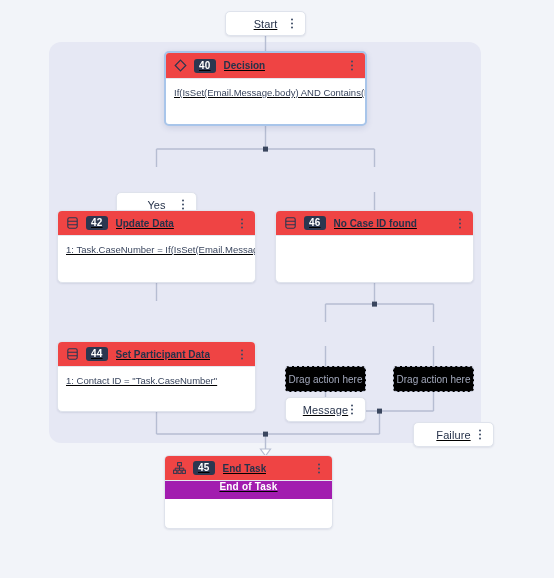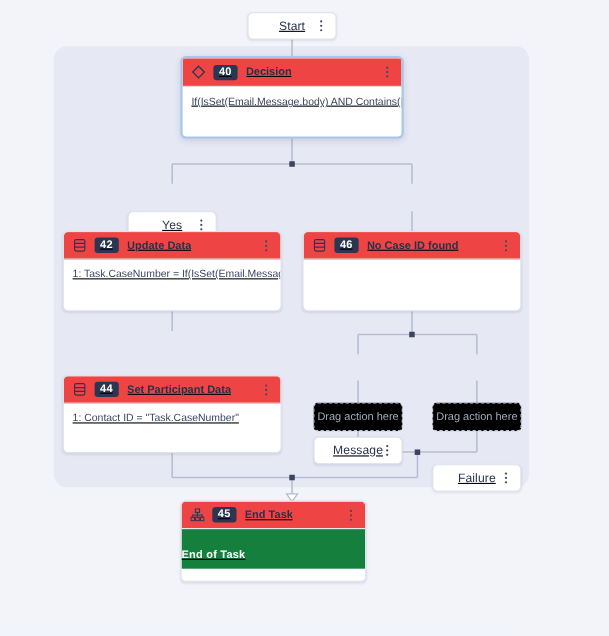--- a/index.html
+++ b/index.html
@@ -128,26 +128,26 @@
   }
   .card-body {
     padding: 7px 8px;
     font-size: 9.5px;
     color: #3a465e;
     line-height: 13px;
     white-space: nowrap;
     overflow: hidden;
   }
   .card-footer {
-    background: #15803d;
+    background: #a21caf;
     color: #ffffff;
     font-size: 10px;
     font-weight: 700;
-    text-align: left;
-    padding: 18px 0 7px 0;
+    text-align: center;
+    padding: 0 0 7px 0;
     letter-spacing: .2px;
   }
   
   .dropzone {
     position: absolute;
     border: 1px dashed #b9bed0;
     border-radius: 4px;
     background: #000000;
     display: flex;
     align-items: center;
@@ -315,21 +315,21 @@
 
   <div class="node pill" style="left:285px; top:322px; width:81px;">
     <span class="pill-label">Message</span>
     <span class="kebab">
         <i></i>
         <i></i>
         <i></i>
       </span>
   </div>
 
-  <div class="node pill" style="left:393px; top:322px; width:81px;text-align:center;">
+  <div class="node pill" style="left:413px; top:322px; width:81px;text-align:center;">
     <span class="pill-label">Failure</span>
     <span class="kebab">
         <i></i>
         <i></i>
         <i></i>
       </span>
   </div>
 
   <div class="dropzone" style="left:285px; top:366px; width:81px; height:26px;">
     <span>Drag action here</span>

